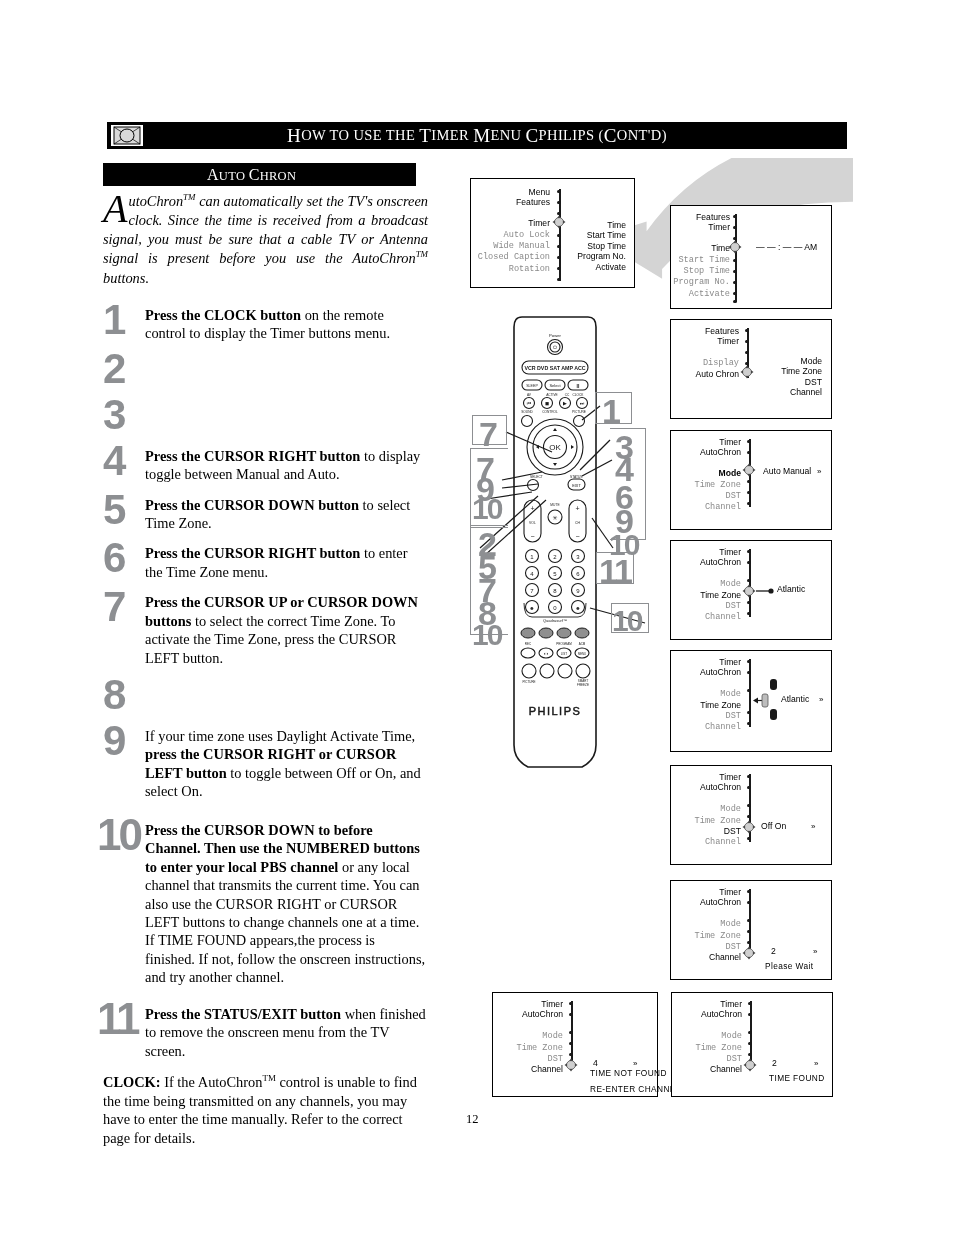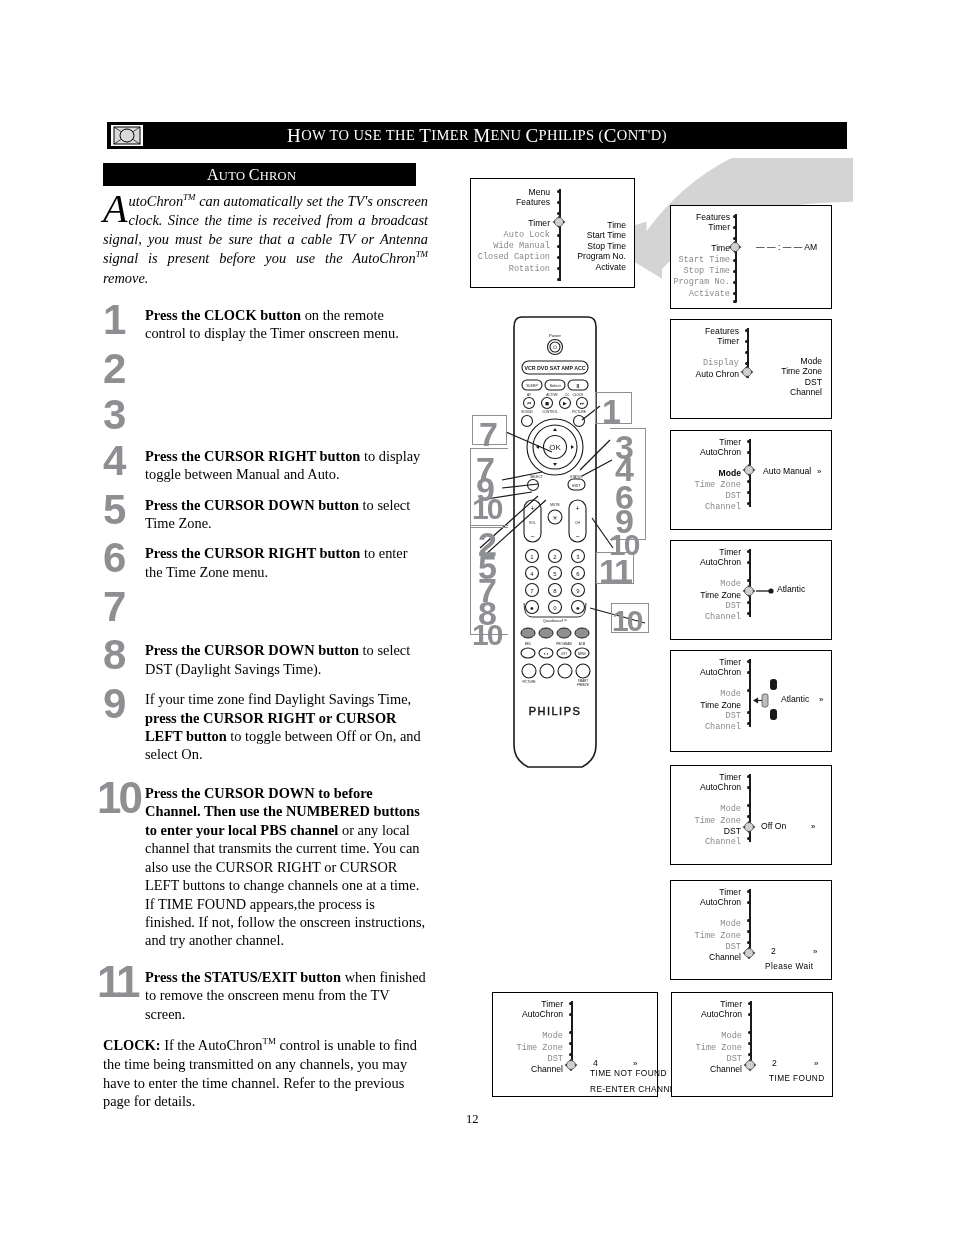--- a/index.html
+++ b/index.html
@@ -155,26 +155,26 @@
   </svg>
 </div>
 
 <div id="left-col">
 
   <div id="autochron-bar">
     <span><span style="font-size:16px">A</span><span class="sc">UTO&nbsp;</span><span style="font-size:16px">C</span><span class="sc">HRON</span></span>
   </div>
 
   <div id="intro">
-    <span class="dropcap">A</span><span>utoChron</span><sup class="tm">TM</sup><span> can automatically set the TV's onscreen clock. Since the time is received from a broadcast signal, you must be sure that a cable TV or Antenna signal is present before you use the AutoChron</span><sup class="tm">TM</sup><span> remove.</span>
+    <span class="dropcap">A</span><span>utoChron</span><sup class="tm">TM</sup><span> can automatically set the TV's onscreen clock. Since the time is received from a broadcast signal, you must be sure that a cable TV or Antenna signal is present before you use the AutoChron</span><sup class="tm">TM</sup><span> buttons.</span>
   </div>
 
   <div class="step" style="margin-top:18px">
     <span class="num">1</span>
-    <p><b>Press the CLOCK button</b><span> on the remote control to display the Timer onscreen menu.</span></p>
+    <p><b>Press the CLOCK button</b><span> on the remote control to display the Timer buttons menu.</span></p>
   </div>
 
   <div class="step">
     <span class="num">2</span>
   </div>
 
   <div class="step">
     <span class="num">3</span>
   </div>
 
@@ -188,44 +188,44 @@
     <p><b>Press the CURSOR DOWN button</b><span> to select Time Zone.</span></p>
   </div>
 
   <div class="step">
     <span class="num">6</span>
     <p><b>Press the CURSOR RIGHT button</b><span> to enter the Time Zone menu.</span></p>
   </div>
 
   <div class="step">
     <span class="num">7</span>
+    <p><b>Press the CURSOR UP or CURSOR DOWN buttons</b><span> to select the correct Time Zone. To activate the Time Zone, press the CURSOR LEFT button.</span></p>
   </div>
 
   <div class="step" style="margin-top:14px">
     <span class="num">8</span>
-    <p><b>Press the CURSOR DOWN button</b><span> to select DST (Daylight Savings Time).</span></p>
   </div>
 
   <div class="step">
     <span class="num">9</span>
-    <p><span>If your time zone find Daylight Savings Time, </span><b>press the CURSOR RIGHT or CURSOR LEFT button</b><span> to toggle between Off or On, and select On.</span></p>
+    <p><span>If your time zone uses Daylight Activate Time, </span><b>press the CURSOR RIGHT or CURSOR LEFT button</b><span> to toggle between Off or On, and select On.</span></p>
   </div>
 
   <div class="step wide" style="margin-top:20px;padding-left:42px">
     <span class="num">10</span>
     <p><b>Press the CURSOR DOWN to before Channel. Then use the NUMBERED buttons to enter your local PBS channel</b><span> or any local channel that transmits the current time.  You can also use the CURSOR RIGHT or CURSOR LEFT buttons to change channels one at a time. If TIME FOUND appears,the process is finished. If not, follow the onscreen instructions, and try another channel.</span></p>
   </div>
 
   <div class="step wide" style="margin-top:18px">
     <span class="num">11</span>
     <p><b>Press the STATUS/EXIT button</b><span> when finished to remove the onscreen menu from the TV screen.</span></p>
   </div>
 
   <div id="note">
-    <b>CLOCK:</b><span> If the AutoChron</span><sup class="tm">TM</sup><span> control is unable to find the time being transmitted on any channels, you may have to enter the time channel. Refer to the previous page for details.</span>
+    <b>CLOCK:</b><span> If the AutoChron</span><sup class="tm">TM</sup><span> control is unable to find the time being transmitted on any channels, you may have to enter the time manually. Refer to the correct page for details.</span>
   </div>
 </div>
 
 <div id="page-number">12</div>
 
 <svg id="grey-arrow" width="300" height="160">
   <path d="M0 140 L60 120 L60 132 Q140 15 300 6 L300 0 L300 96 Q150 96 78 178 L78 190 Z" fill="#d4d4d4" transform="translate(0,-35) scale(0.86,0.82)"></path>
 </svg>
 
 <div class="osd" id="osd1" style="left:470px;top:178px;width:165px;height:110px">

